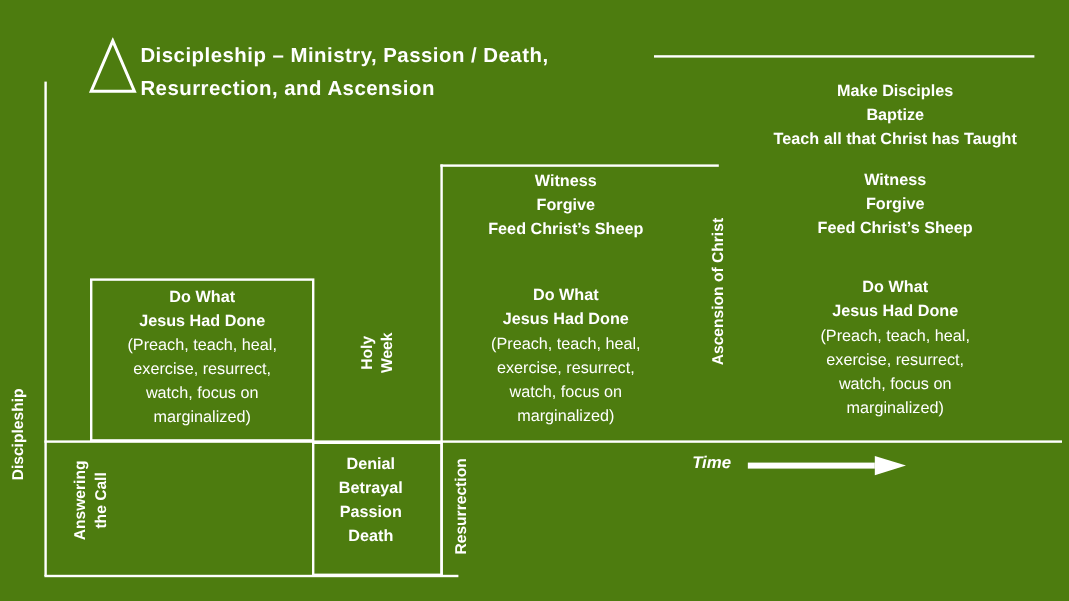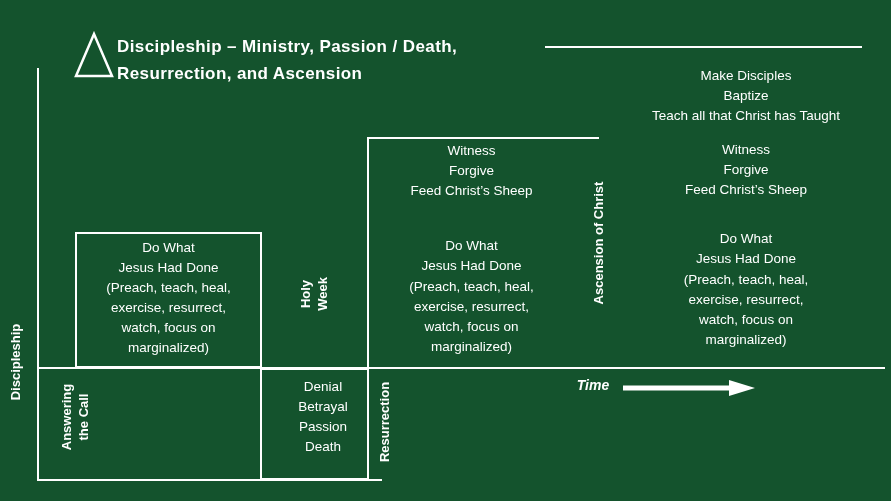--- a/index.html
+++ b/index.html
@@ -1,34 +1,34 @@
 <!DOCTYPE html>
 <html><head>
 <meta charset="utf-8">
 <style>
   html, body { margin: 0; padding: 0; background: #000; }
   .canvas {
     position: relative;
     width: 891px;
     height: 501px;
-    background: #14532d;
+    background: #4d7c0f;
     color: #fff;
     font-family: "Liberation Sans", sans-serif;
     overflow: hidden;
   }
   .hline, .vline { position: absolute; background: #fff; }
   .box { position: absolute; border: 2px solid #fff; box-sizing: border-box; background: transparent; }
   .tblock {
     position: absolute;
     text-align: center;
     white-space: pre-line;
     font-size: 13.5px;
     line-height: 20px;
   }
-  .bold { font-weight: normal; }
+  .bold { font-weight: bold; }
   .title {
     position: absolute;
     left: 117px;
     top: 33px;
     font-size: 17px;
     font-weight: bold;
     letter-spacing: 0.4px;
     line-height: 27px;
     white-space: pre-line;
   }
@@ -74,21 +74,21 @@
 
   <div class="box" style="left:75px; top:232px; width:187px; height:136px;"></div>
   <div class="tblock bold" style="left:80px; top:238px; width:177px;">Do What
 Jesus Had Done</div>
   <div class="tblock" style="left:80px; top:278px; width:177px;">(Preach, teach, heal,
 exercise, resurrect,
 watch, focus on
 marginalized)</div>
 
   <div class="box" style="left:260px; top:368px; width:109px; height:112px;"></div>
-  <div class="tblock bold" style="left:262px; top:377px; width:122px;">Denial
+  <div class="tblock bold" style="left:248px; top:377px; width:122px;">Denial
 Betrayal
 Passion
 Death</div>
 
   <div class="tblock bold" style="left:370px; top:141px; width:203px;">Witness
 Forgive
 Feed Christ’s Sheep</div>
   <div class="tblock bold" style="left:370px; top:236px; width:203px;">Do What
 Jesus Had Done</div>
   <div class="tblock" style="left:370px; top:277px; width:203px;">(Preach, teach, heal,

